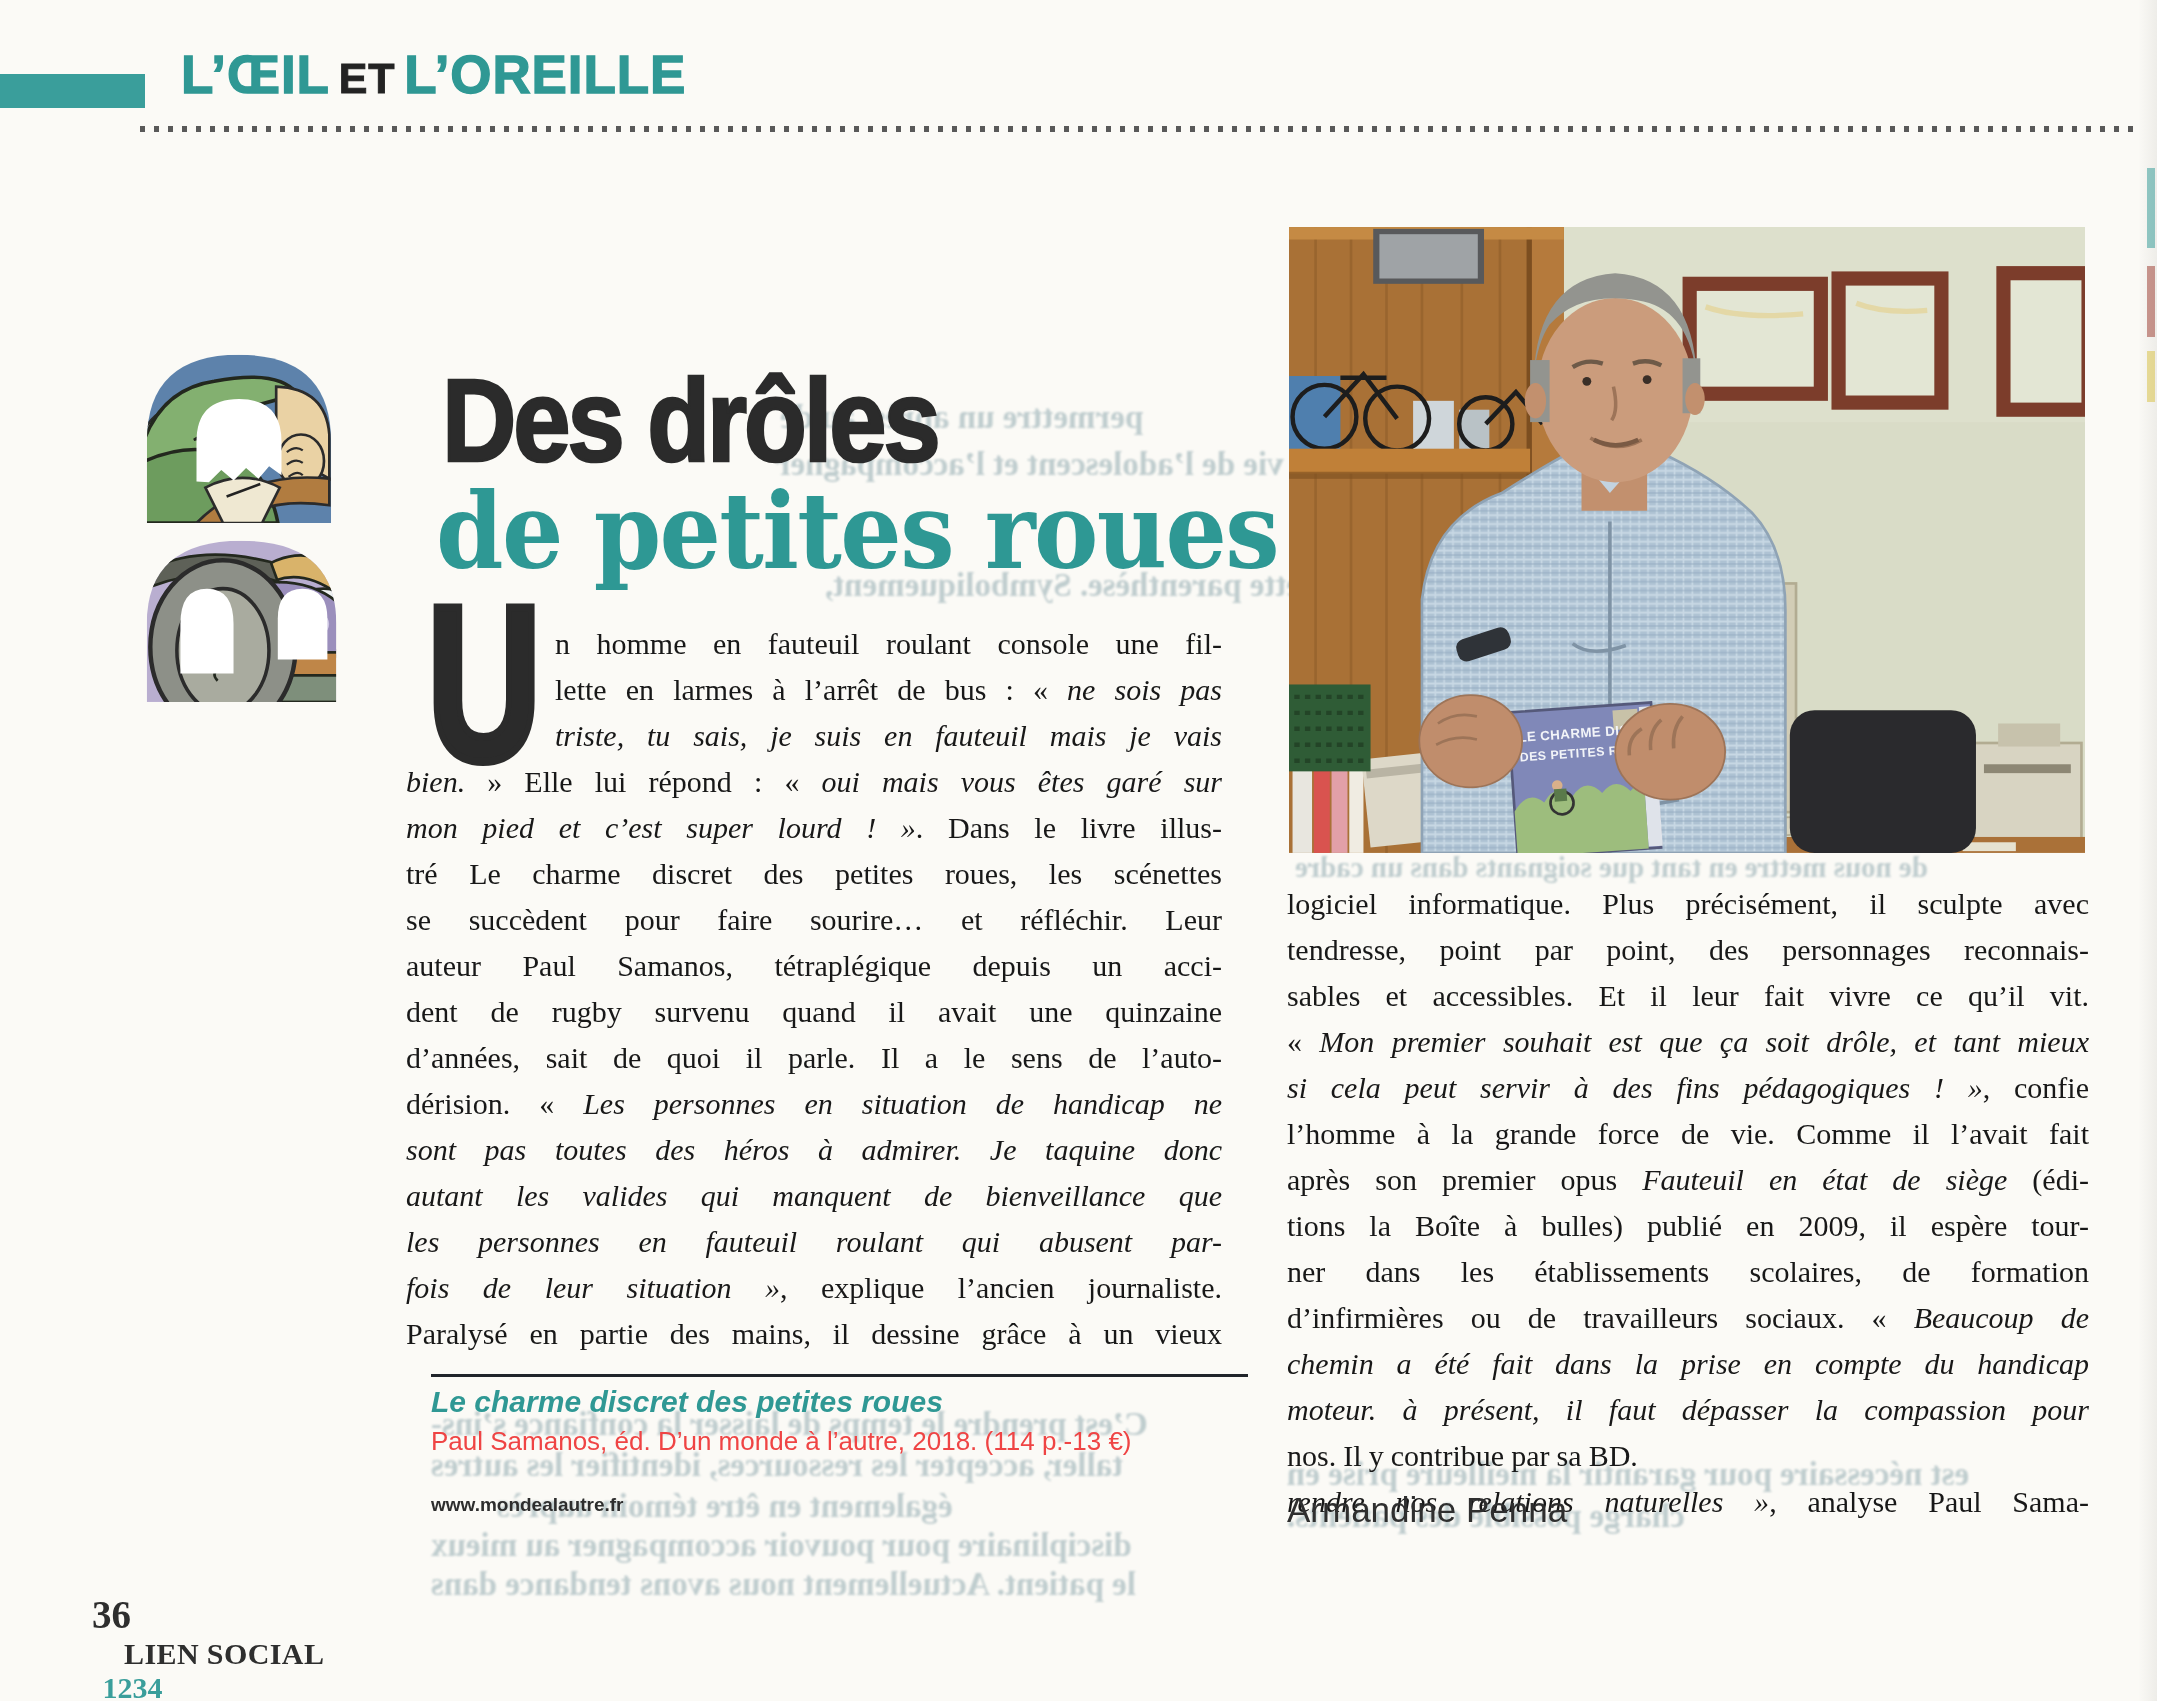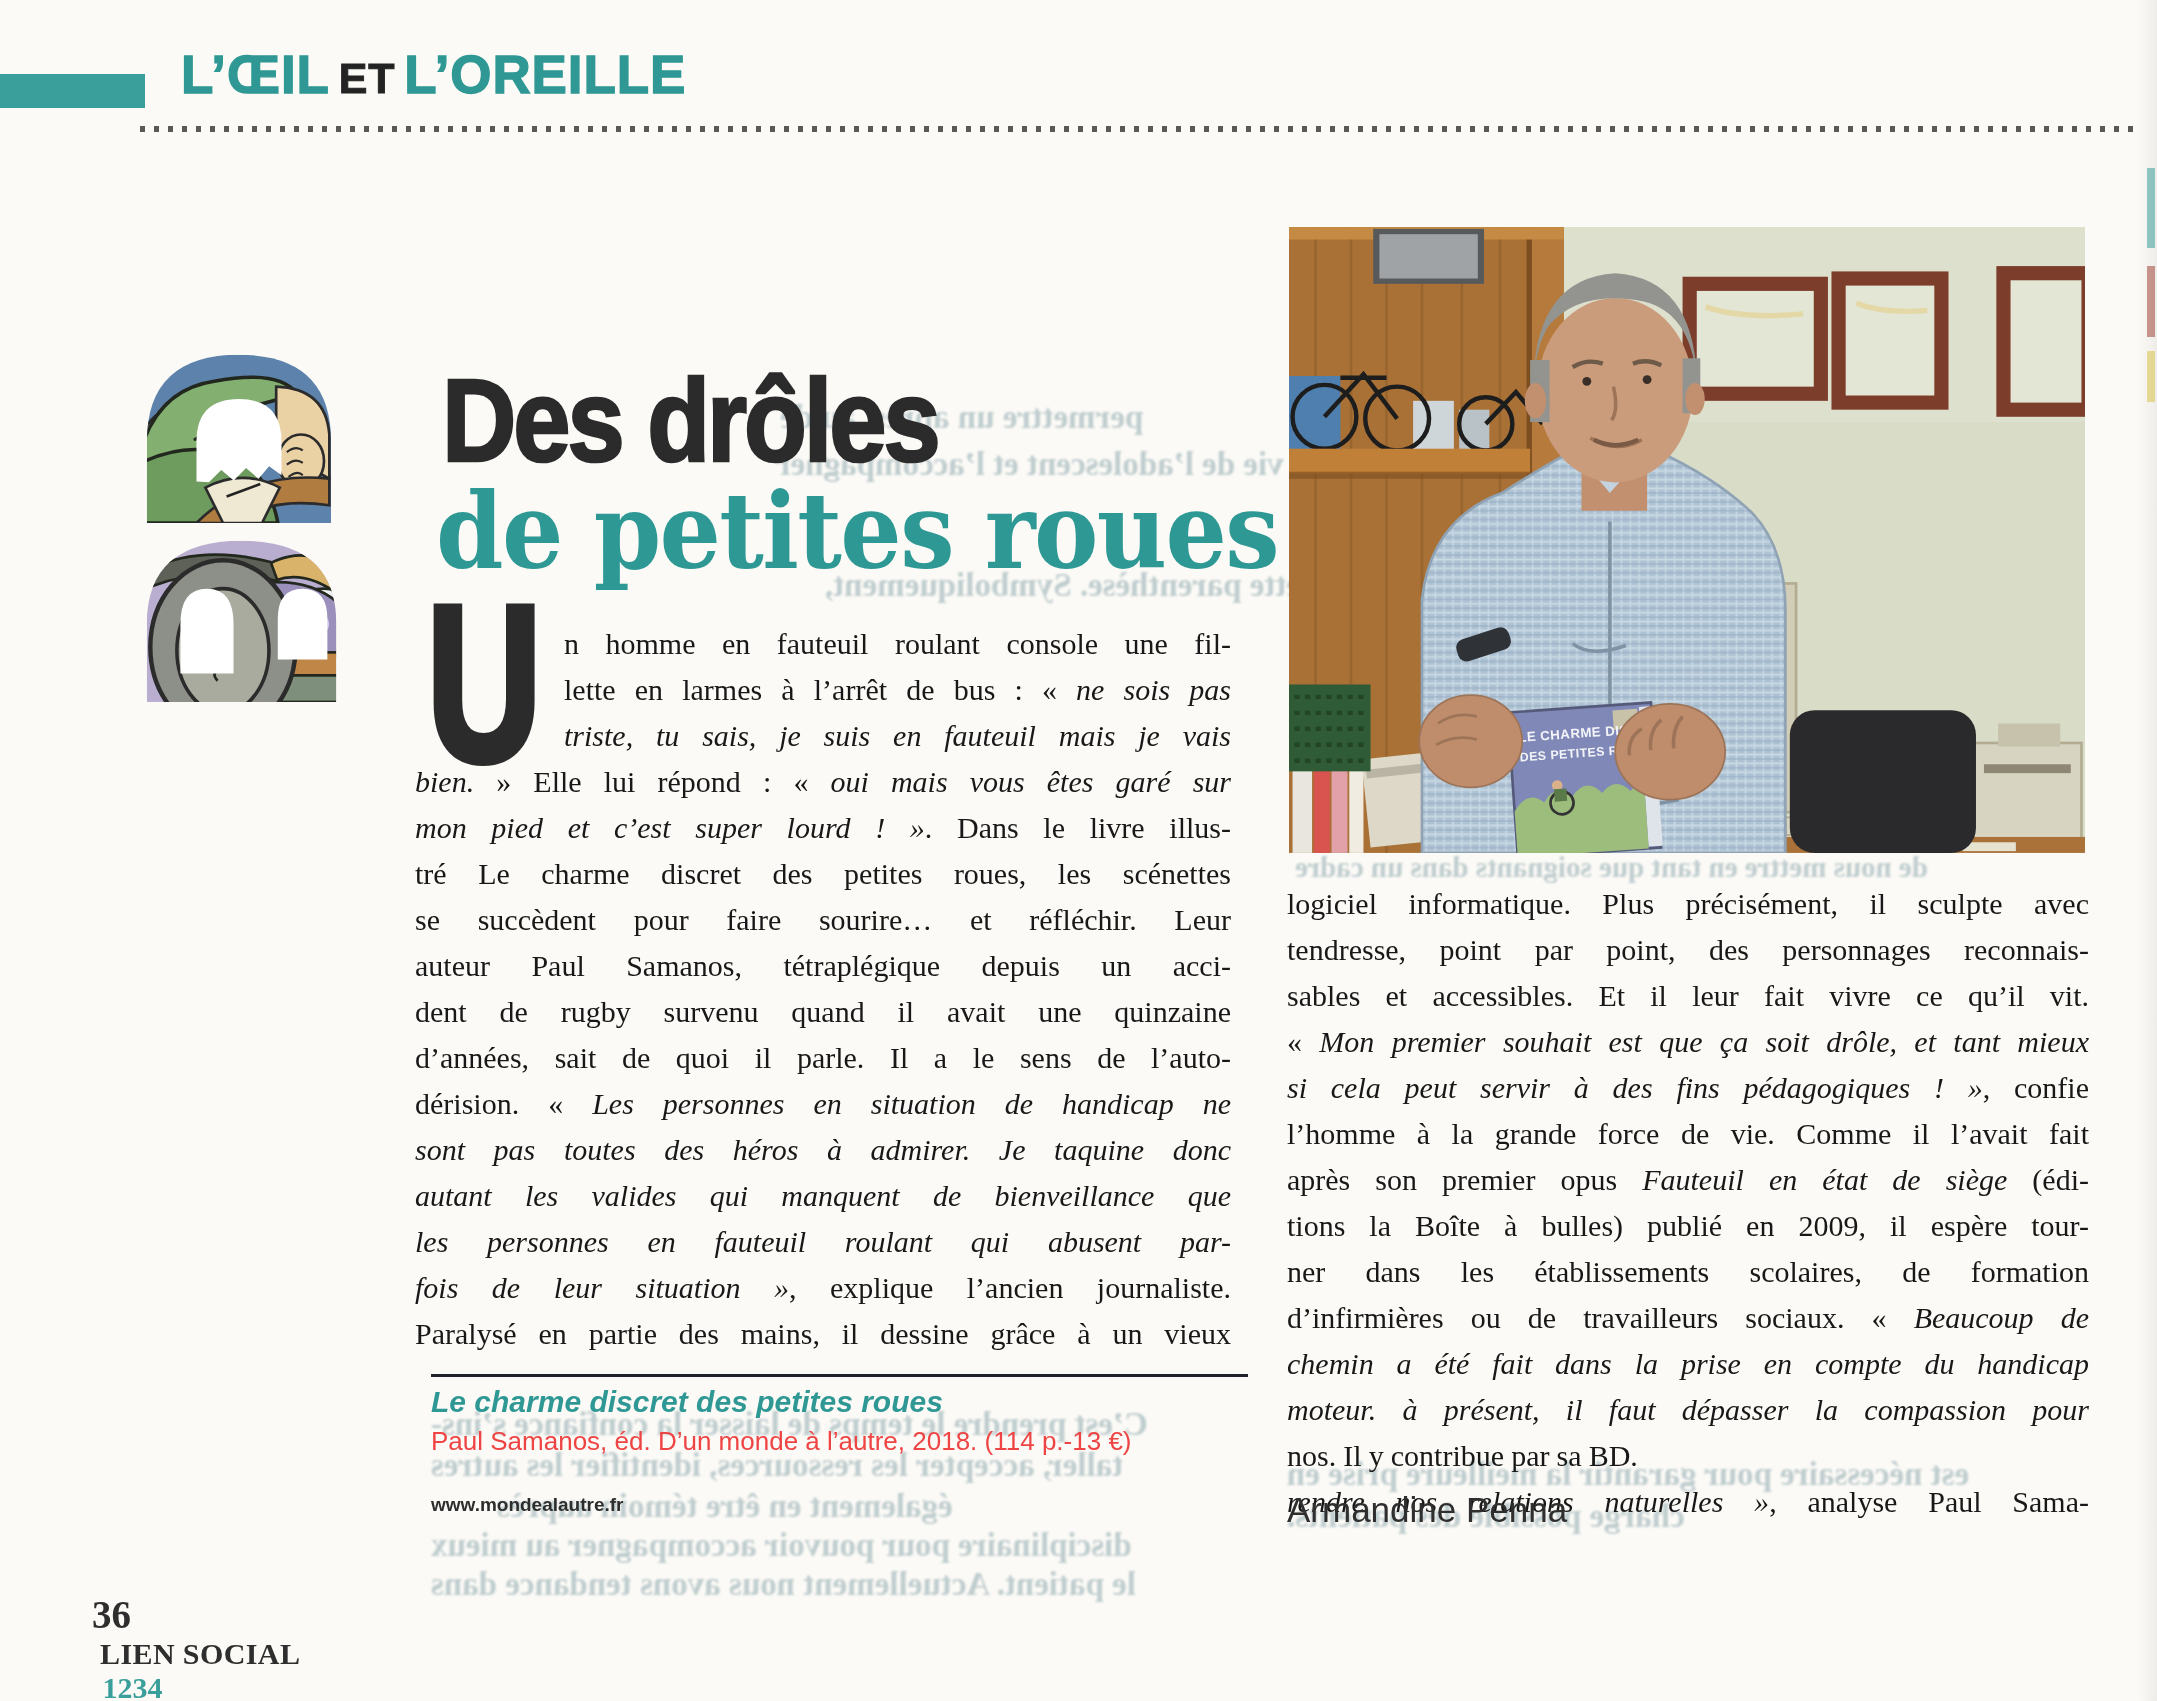--- a/index.html
+++ b/index.html
@@ -23,21 +23,21 @@
   .bd svg{position:absolute;left:0;}
   
   .hl1{position:absolute;left:442px;top:362px;font-family:"Liberation Sans",sans-serif;
        font-weight:700;font-size:117px;line-height:1;color:#2b2b2b;letter-spacing:-3.5px;
        transform:scaleX(.88);transform-origin:left top;-webkit-text-stroke:2.7px #2b2b2b;white-space:nowrap;}
   .hl2{position:absolute;left:436px;top:479px;font-family:"DejaVu Serif",serif;
        font-weight:700;font-size:105px;line-height:1;color:#2e9894;letter-spacing:-1.8px;
        transform:scaleX(.92);transform-origin:left top;white-space:nowrap;}
   
   .col{position:absolute;font-size:30px;line-height:46px;color:#181818;word-spacing:-0.4px;}
-  .col-left{left:415px;top:621px;width:816px;}
+  .col-left{left:406px;top:621px;width:816px;}
   .col-right{left:1287px;top:881px;width:802px;}
   .tline{text-align:justify;text-align-last:justify;}
   .tline.nj{text-align-last:left;}
   .tline.ind{padding-left:149px;}
   .run-i{font-style:italic;}
   .dropcap{position:absolute;left:427px;top:599px;width:142px;height:177px;
            font-family:"Liberation Sans",sans-serif;font-weight:700;font-size:220px;line-height:.78;
            color:#2b2b2b;-webkit-text-stroke:8px #2b2b2b;transform:scaleX(.72);transform-origin:left top;}
   .byline{position:absolute;left:1287px;top:1490px;width:802px;
           font-family:"Liberation Sans",sans-serif;font-size:35px;color:#2f2f2f;}
@@ -46,21 +46,21 @@
   .bk-title{position:absolute;left:431px;top:1385px;font-family:"Liberation Sans",sans-serif;
             font-weight:700;font-style:italic;font-size:30px;color:#2f9894;}
   .bk-credits{position:absolute;left:431px;top:1426px;font-family:"Liberation Sans",sans-serif;
               font-size:26px;color:#ef4444;}
   .bk-url{position:absolute;left:431px;top:1461px;font-family:"Liberation Sans",sans-serif;
           font-weight:700;font-size:19px;color:#2d2d2d;margin-top:33px;}
   
   .footer{position:absolute;left:92px;top:1592px;display:flex;align-items:flex-start;
           font-family:Liberation Serif, serif;color:#2e2e2e;flex-direction:column;}
   .f-num{font-size:39px;font-weight:700;}
-  .f-mag{font-size:30px;font-weight:700;margin-left:8px;letter-spacing:0.4px;}
+  .f-mag{font-size:30px;font-weight:700;margin-left:32px;letter-spacing:0.4px;}
   .f-issue{font-size:30px;font-weight:700;color:#3a9e9b;margin-left:10.6px;}
   .f-bullet{font-size:30px;font-weight:700;margin-left:10.6px;}
   .f-date{font-size:30px;font-weight:700;margin-left:10.6px;}
   
   .photo{position:absolute;left:1289px;top:227px;width:796px;height:626px;overflow:hidden;
          background:#d9dcc7;}
   
   .edge-shade{position:absolute;right:0;top:0;width:19.5px;height:1701px;
               background:linear-gradient(90deg,rgba(0,0,0,0) 0,rgba(60,60,50,.07) 100%);}
   .edge-tick{position:absolute;width:8px;opacity:.55;}

